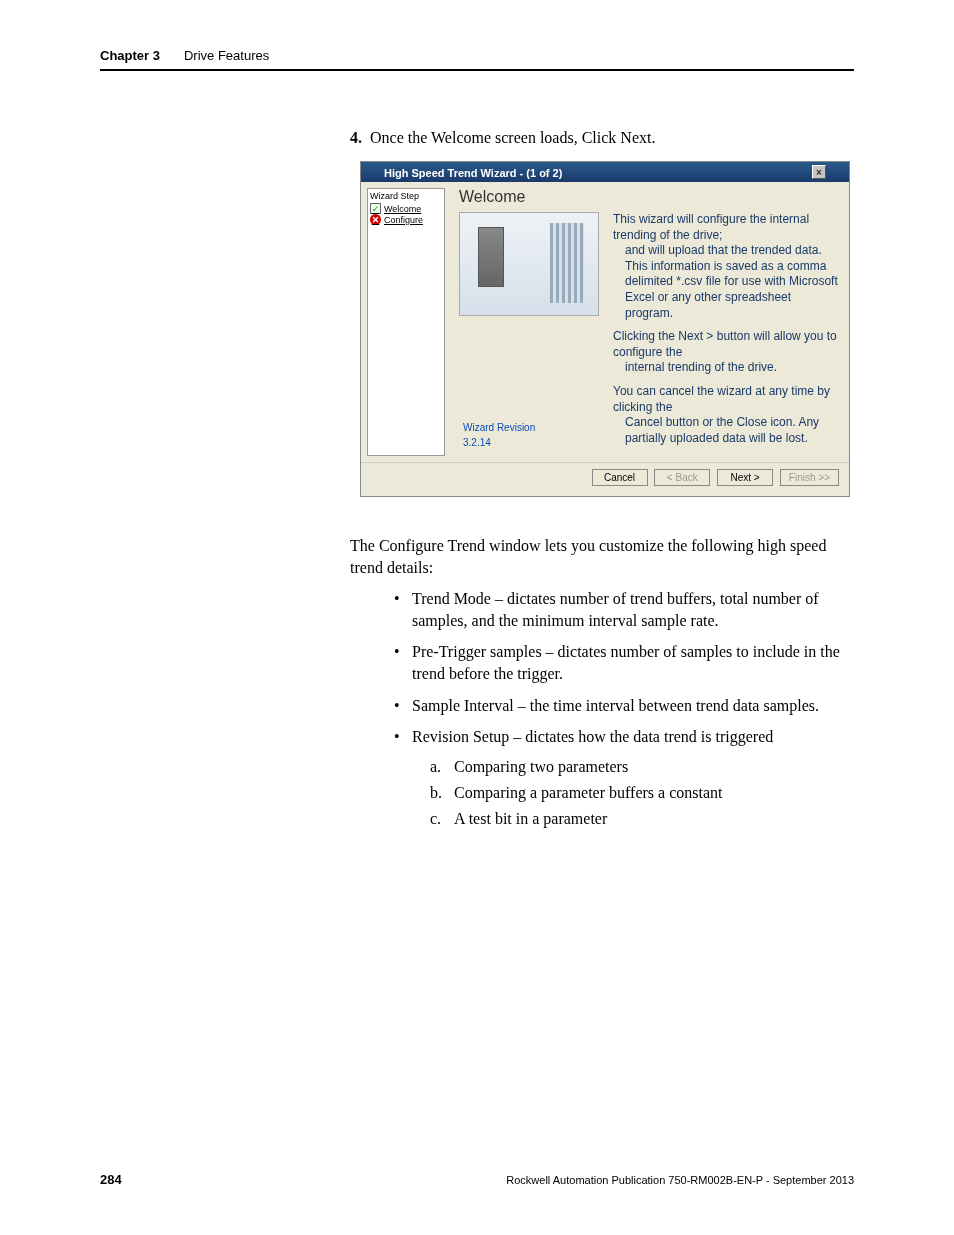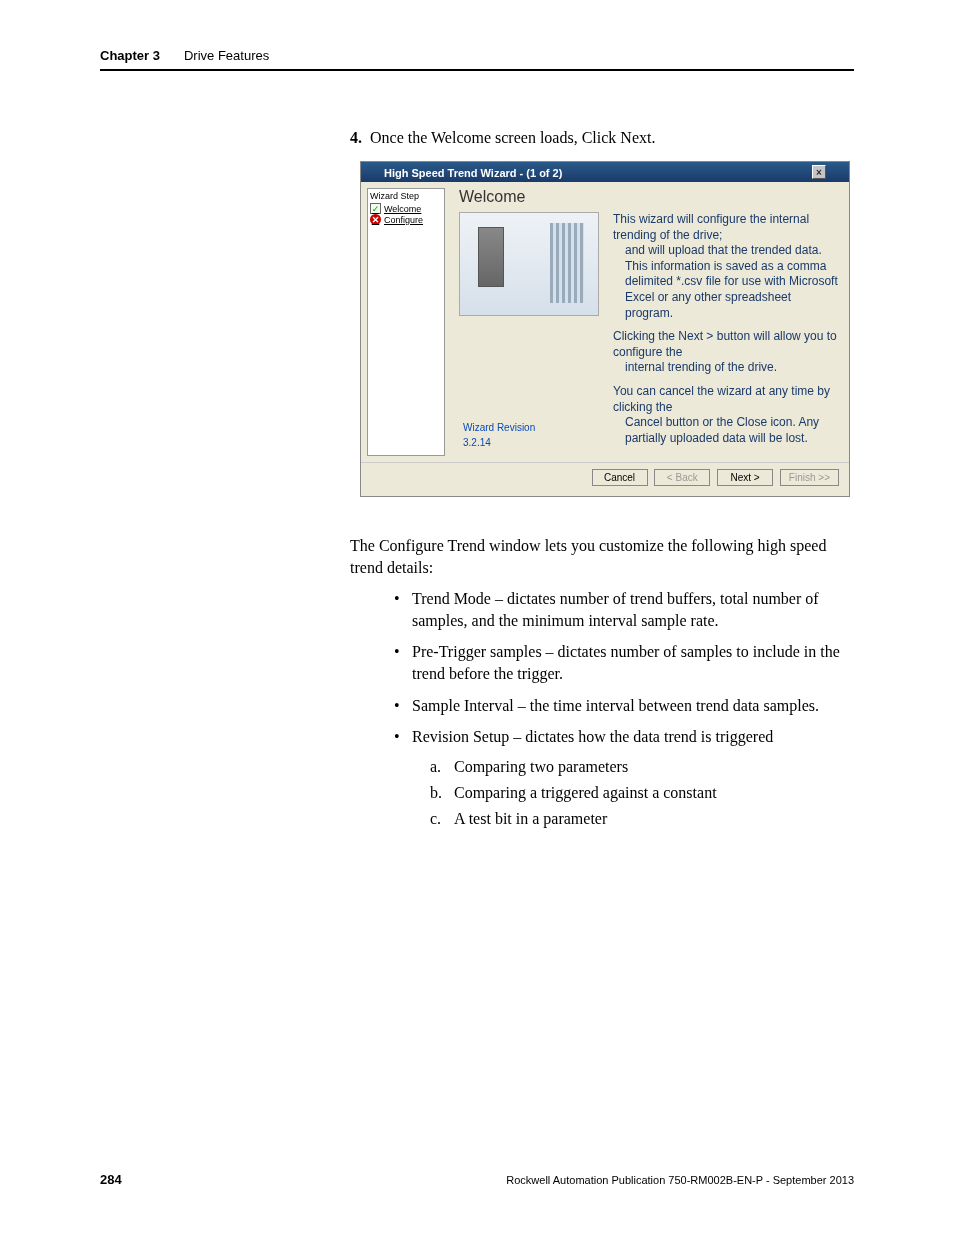--- a/index.html
+++ b/index.html
@@ -133,21 +133,21 @@
     <li>Revision Setup – dictates how the data trend is triggered</li>
   </ul>
 
   <ul class="subletters">
     <li>
       <span class="lt">a.</span>
       <span>Comparing two parameters</span>
     </li>
     <li>
       <span class="lt">b.</span>
-      <span>Comparing a triggered against a constant</span>
+      <span>Comparing a parameter buffers a constant</span>
     </li>
     <li>
       <span class="lt">c.</span>
       <span>A test bit in a parameter</span>
     </li>
   </ul>
 
 </div>
 
 <div class="footer">

